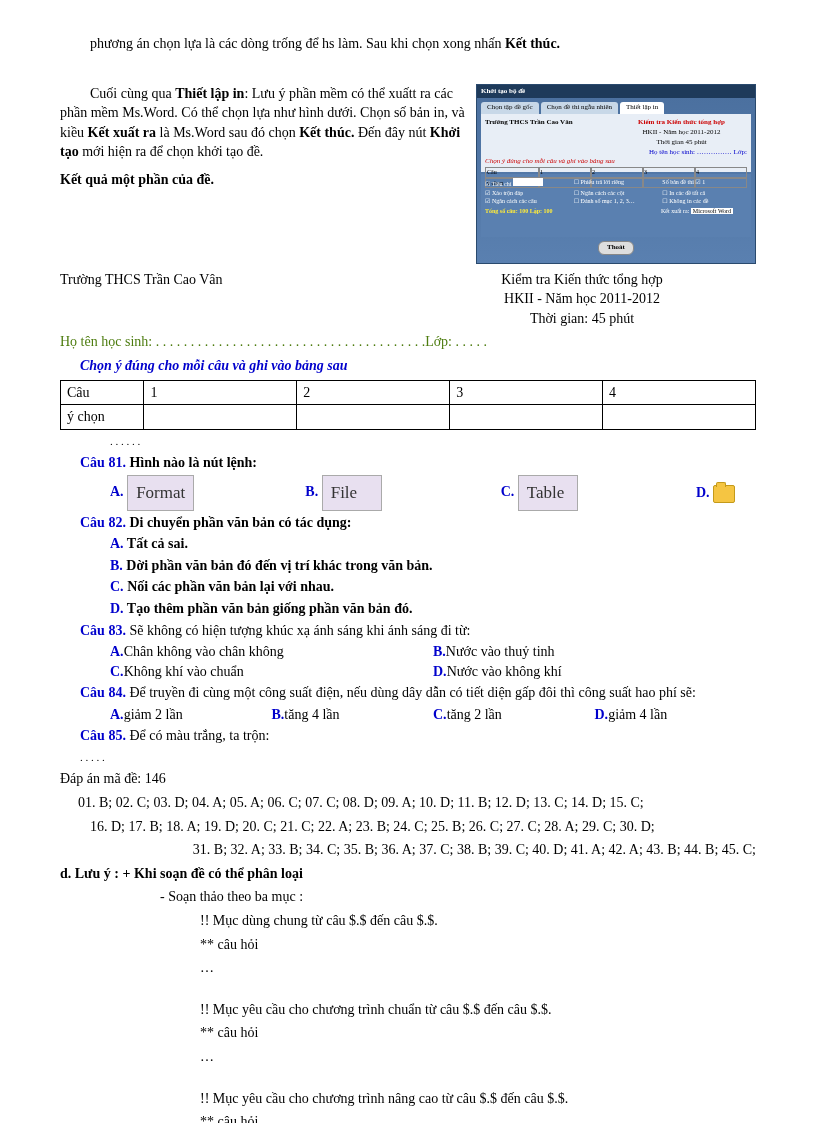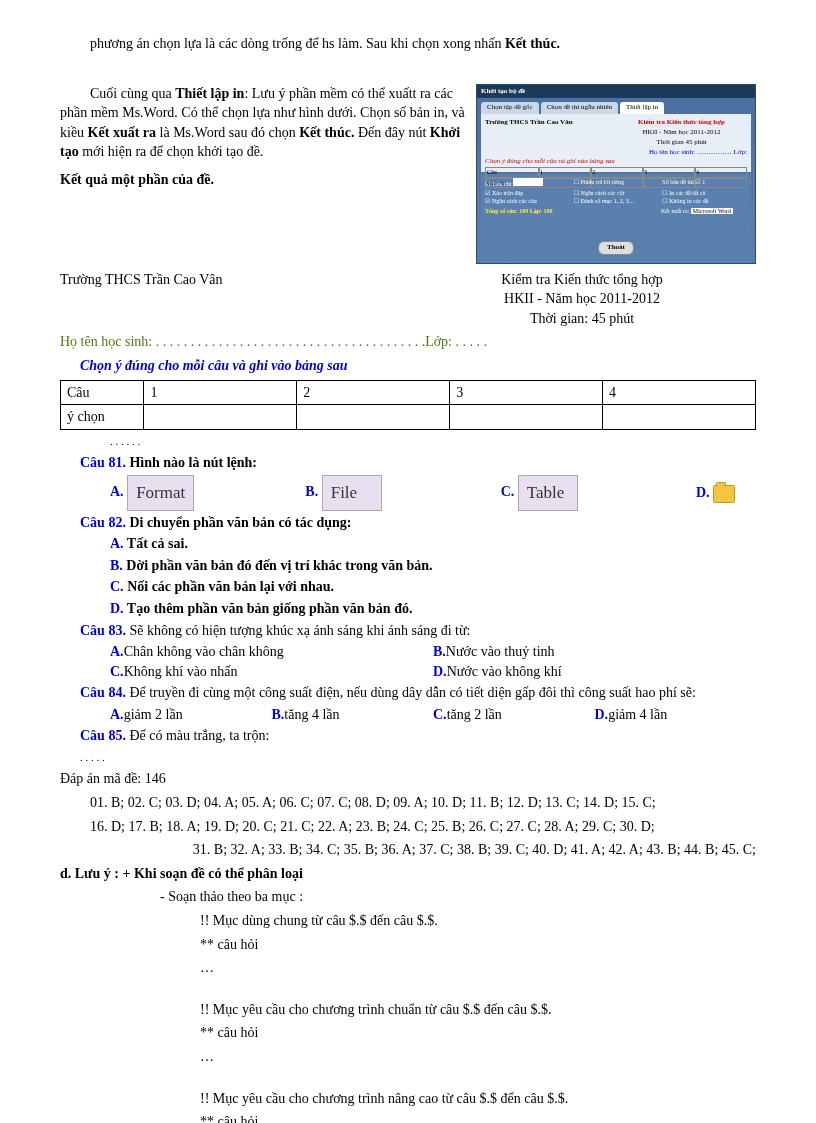--- a/index.html
+++ b/index.html
@@ -214,39 +214,39 @@
   <p class="q-line bold" style="margin-left:30px;"><span class="choice-label">B. </span><span>Dời phần văn bản đó đến vị trí khác trong văn bản.</span></p>
   <p class="q-line bold" style="margin-left:30px;"><span class="choice-label">C. </span><span>Nối các phần văn bản lại với nhau.</span></p>
   <p class="q-line bold" style="margin-left:30px;"><span class="choice-label">D. </span><span>Tạo thêm phần văn bản giống phần văn bản đó.</span></p>
 
   <p class="q-line"><span class="blue bold">Câu 83.</span><span> Sẽ không có hiện tượng khúc xạ ánh sáng khi ánh sáng đi từ:</span></p>
   <div class="opts-row" style="margin-left:30px;">
     <div><span class="choice-label">A.</span><span>Chân không vào chân không</span></div>
     <div><span class="choice-label">B.</span><span>Nước vào thuỷ tinh</span></div>
   </div>
   <div class="opts-row" style="margin-left:30px;">
-    <div><span class="choice-label">C.</span><span>Không khí vào nhấn</span></div>
+    <div><span class="choice-label">C.</span><span>Không khí vào chuẩn</span></div>
     <div><span class="choice-label">D.</span><span>Nước vào không khí</span></div>
   </div>
 
   <p class="q-line"><span class="blue bold">Câu 84.</span><span> Để truyền đi cùng một công suất điện, nếu dùng dây dẫn có tiết diện gấp đôi thì công suất hao phí sẽ:</span></p>
   <div class="opts-row" style="margin-left:30px;justify-content:center;">
     <div><span class="choice-label">A.</span><span>giảm 2 lần</span></div>
     <div><span class="choice-label">B.</span><span>tăng 4 lần</span></div>
     <div><span class="choice-label">C.</span><span>tăng 2 lần</span></div>
     <div><span class="choice-label">D.</span><span>giảm 4 lần</span></div>
   </div>
 
   <p class="q-line"><span class="blue bold">Câu 85.</span><span> Để có màu trắng, ta trộn:</span></p>
 </div>
 
 <p style="margin-left:20px;font-size:11px;">. . . . .</p>
 
 <p>Đáp án mã đề: 146</p>
-<p style="margin-left:30px;">01. B; 02. C; 03. D; 04. A; 05. A; 06. C; 07. C; 08. D; 09. A; 10. D; 11. B; 12. D; 13. C; 14. D; 15. C;</p>
+<p style="margin-left:18px;">01. B; 02. C; 03. D; 04. A; 05. A; 06. C; 07. C; 08. D; 09. A; 10. D; 11. B; 12. D; 13. C; 14. D; 15. C;</p>
 <p style="margin-left:30px;">16. D; 17. B; 18. A; 19. D; 20. C; 21. C; 22. A; 23. B; 24. C; 25. B; 26. C; 27. C; 28. A; 29. C; 30. D;</p>
 <p style="margin-left:30px;text-align:right;">31. B; 32. A; 33. B; 34. C; 35. B; 36. A; 37. C; 38. B; 39. C; 40. D; 41. A; 42. A; 43. B; 44. B; 45. C;</p>
 
 <p class="bold">d. Lưu ý :  + Khi soạn đề có thể phân loại</p>
 <p class="indent-2">- Soạn thảo theo ba mục :</p>
 <p class="indent-3">!! Mục dùng chung từ câu $.$ đến câu $.$.</p>
 <p class="indent-3">** câu hỏi</p>
 <p class="indent-3">…</p>
 <div class="spacer"></div>
 <p class="indent-3">!! Mục yêu cầu cho chương trình chuẩn từ câu $.$ đến câu $.$.</p>

